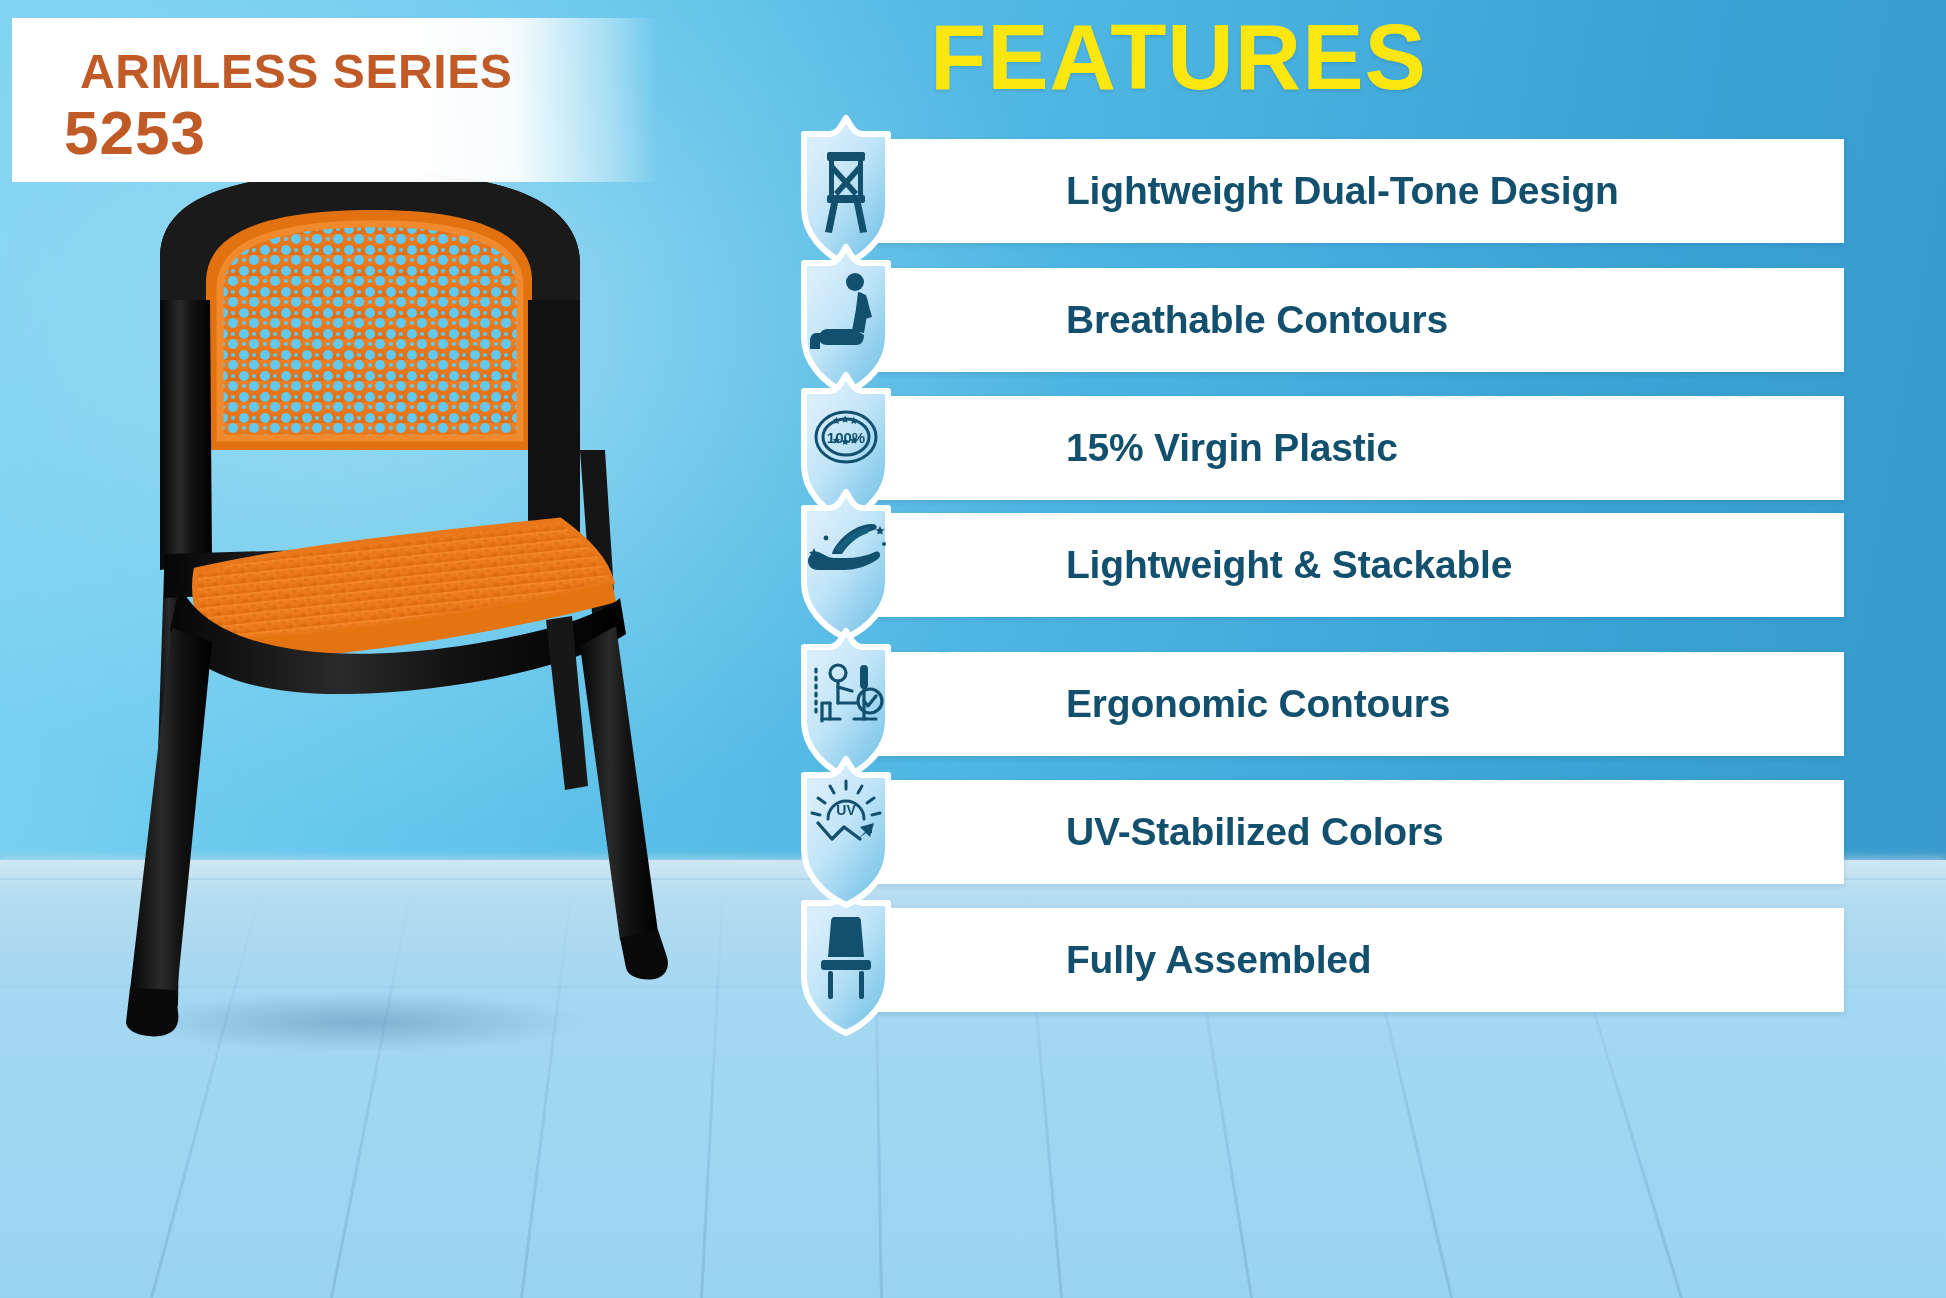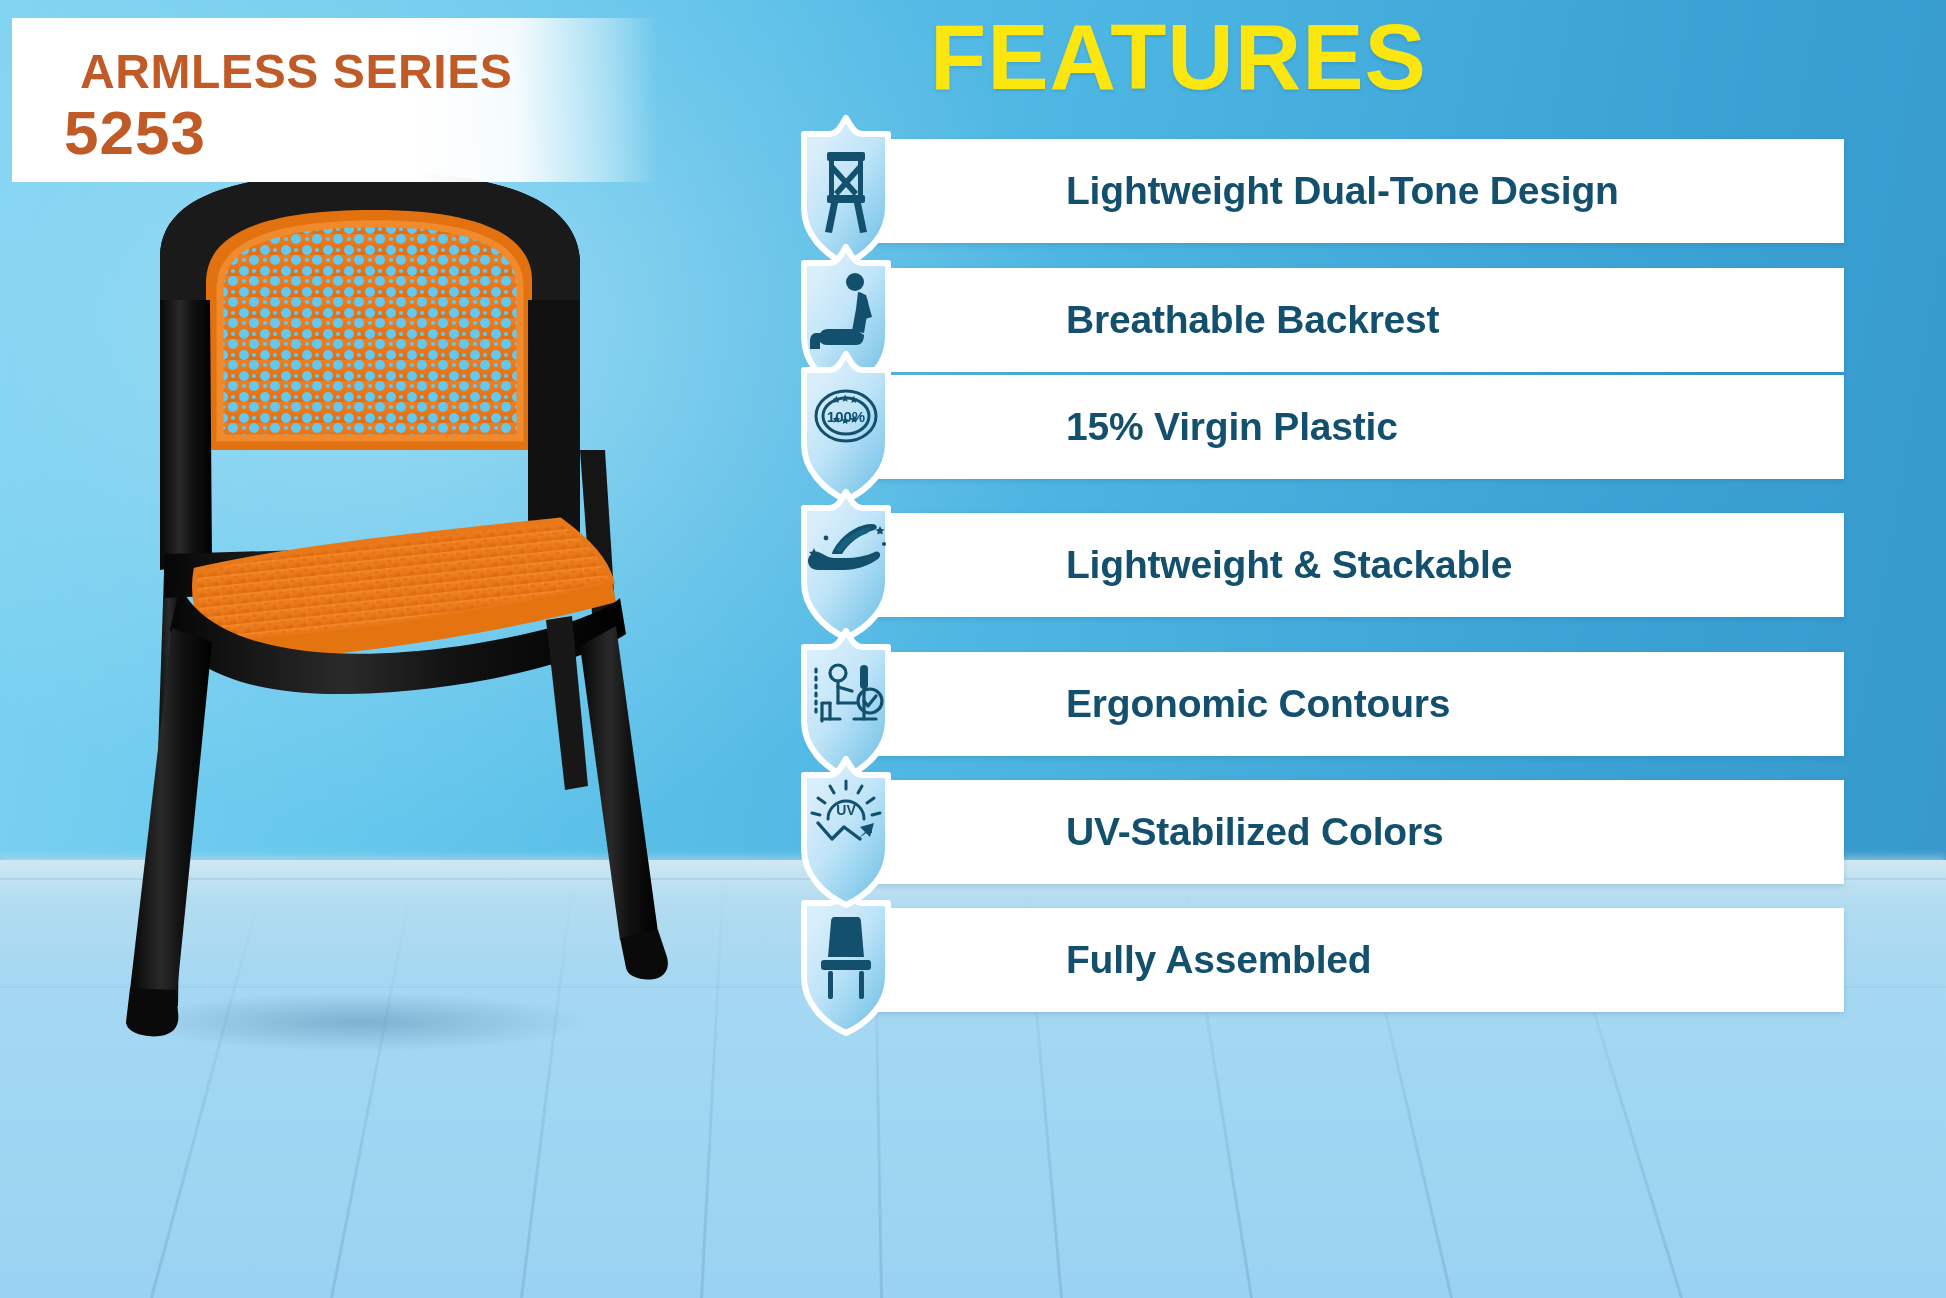--- a/index.html
+++ b/index.html
@@ -301,24 +301,24 @@
         <path d="M6 22 L32 22 C40 22 44 12 48 6 C52 12 56 22 64 22 L90 22 L90 96 C90 122 70 142 48 152 C26 142 6 122 6 96 Z" fill="url(#shG2)" stroke="#ffffff" stroke-width="6" stroke-linejoin="round"></path>
         <g fill="#12506e">
           <circle cx="57" cy="41" r="9"></circle>
           <path d="M60 51 C68 52 71 58 70 68 L66 92 L54 90 L58 68 Z"></path>
           <path d="M56 88 L30 88 C24 88 21 92 21 97 C21 101 24 104 29 104 L58 104 C64 104 66 99 66 94 Z"></path>
           <path d="M22 92 L18 92 C14 92 12 96 12 100 L12 108 L22 108 Z"></path>
           <path d="M62 52 L68 54 L74 76 L67 78 Z"></path>
         </g>
       </svg>
     </div>
-    <div class="feat-label">Breathable Backrest</div>
-  </div>
-
-  <div class="feat-row" style="top:375px;">
+    <div class="feat-label">Breathable Contours</div>
+  </div>
+
+  <div class="feat-row" style="top:396px;">
     <div class="feat-bar"></div>
     <div class="feat-shield">
       <svg viewBox="0 0 96 158">
         <defs>
           <linearGradient id="shG3" x1="0.25" y1="0.12" x2="0.95" y2="0.95">
             <stop offset="0%" stop-color="#d9eefb"></stop>
               <stop offset="40%" stop-color="#bfe4f8"></stop>
             <stop offset="100%" stop-color="#6fc0e6"></stop>
           </linearGradient>
         </defs>

